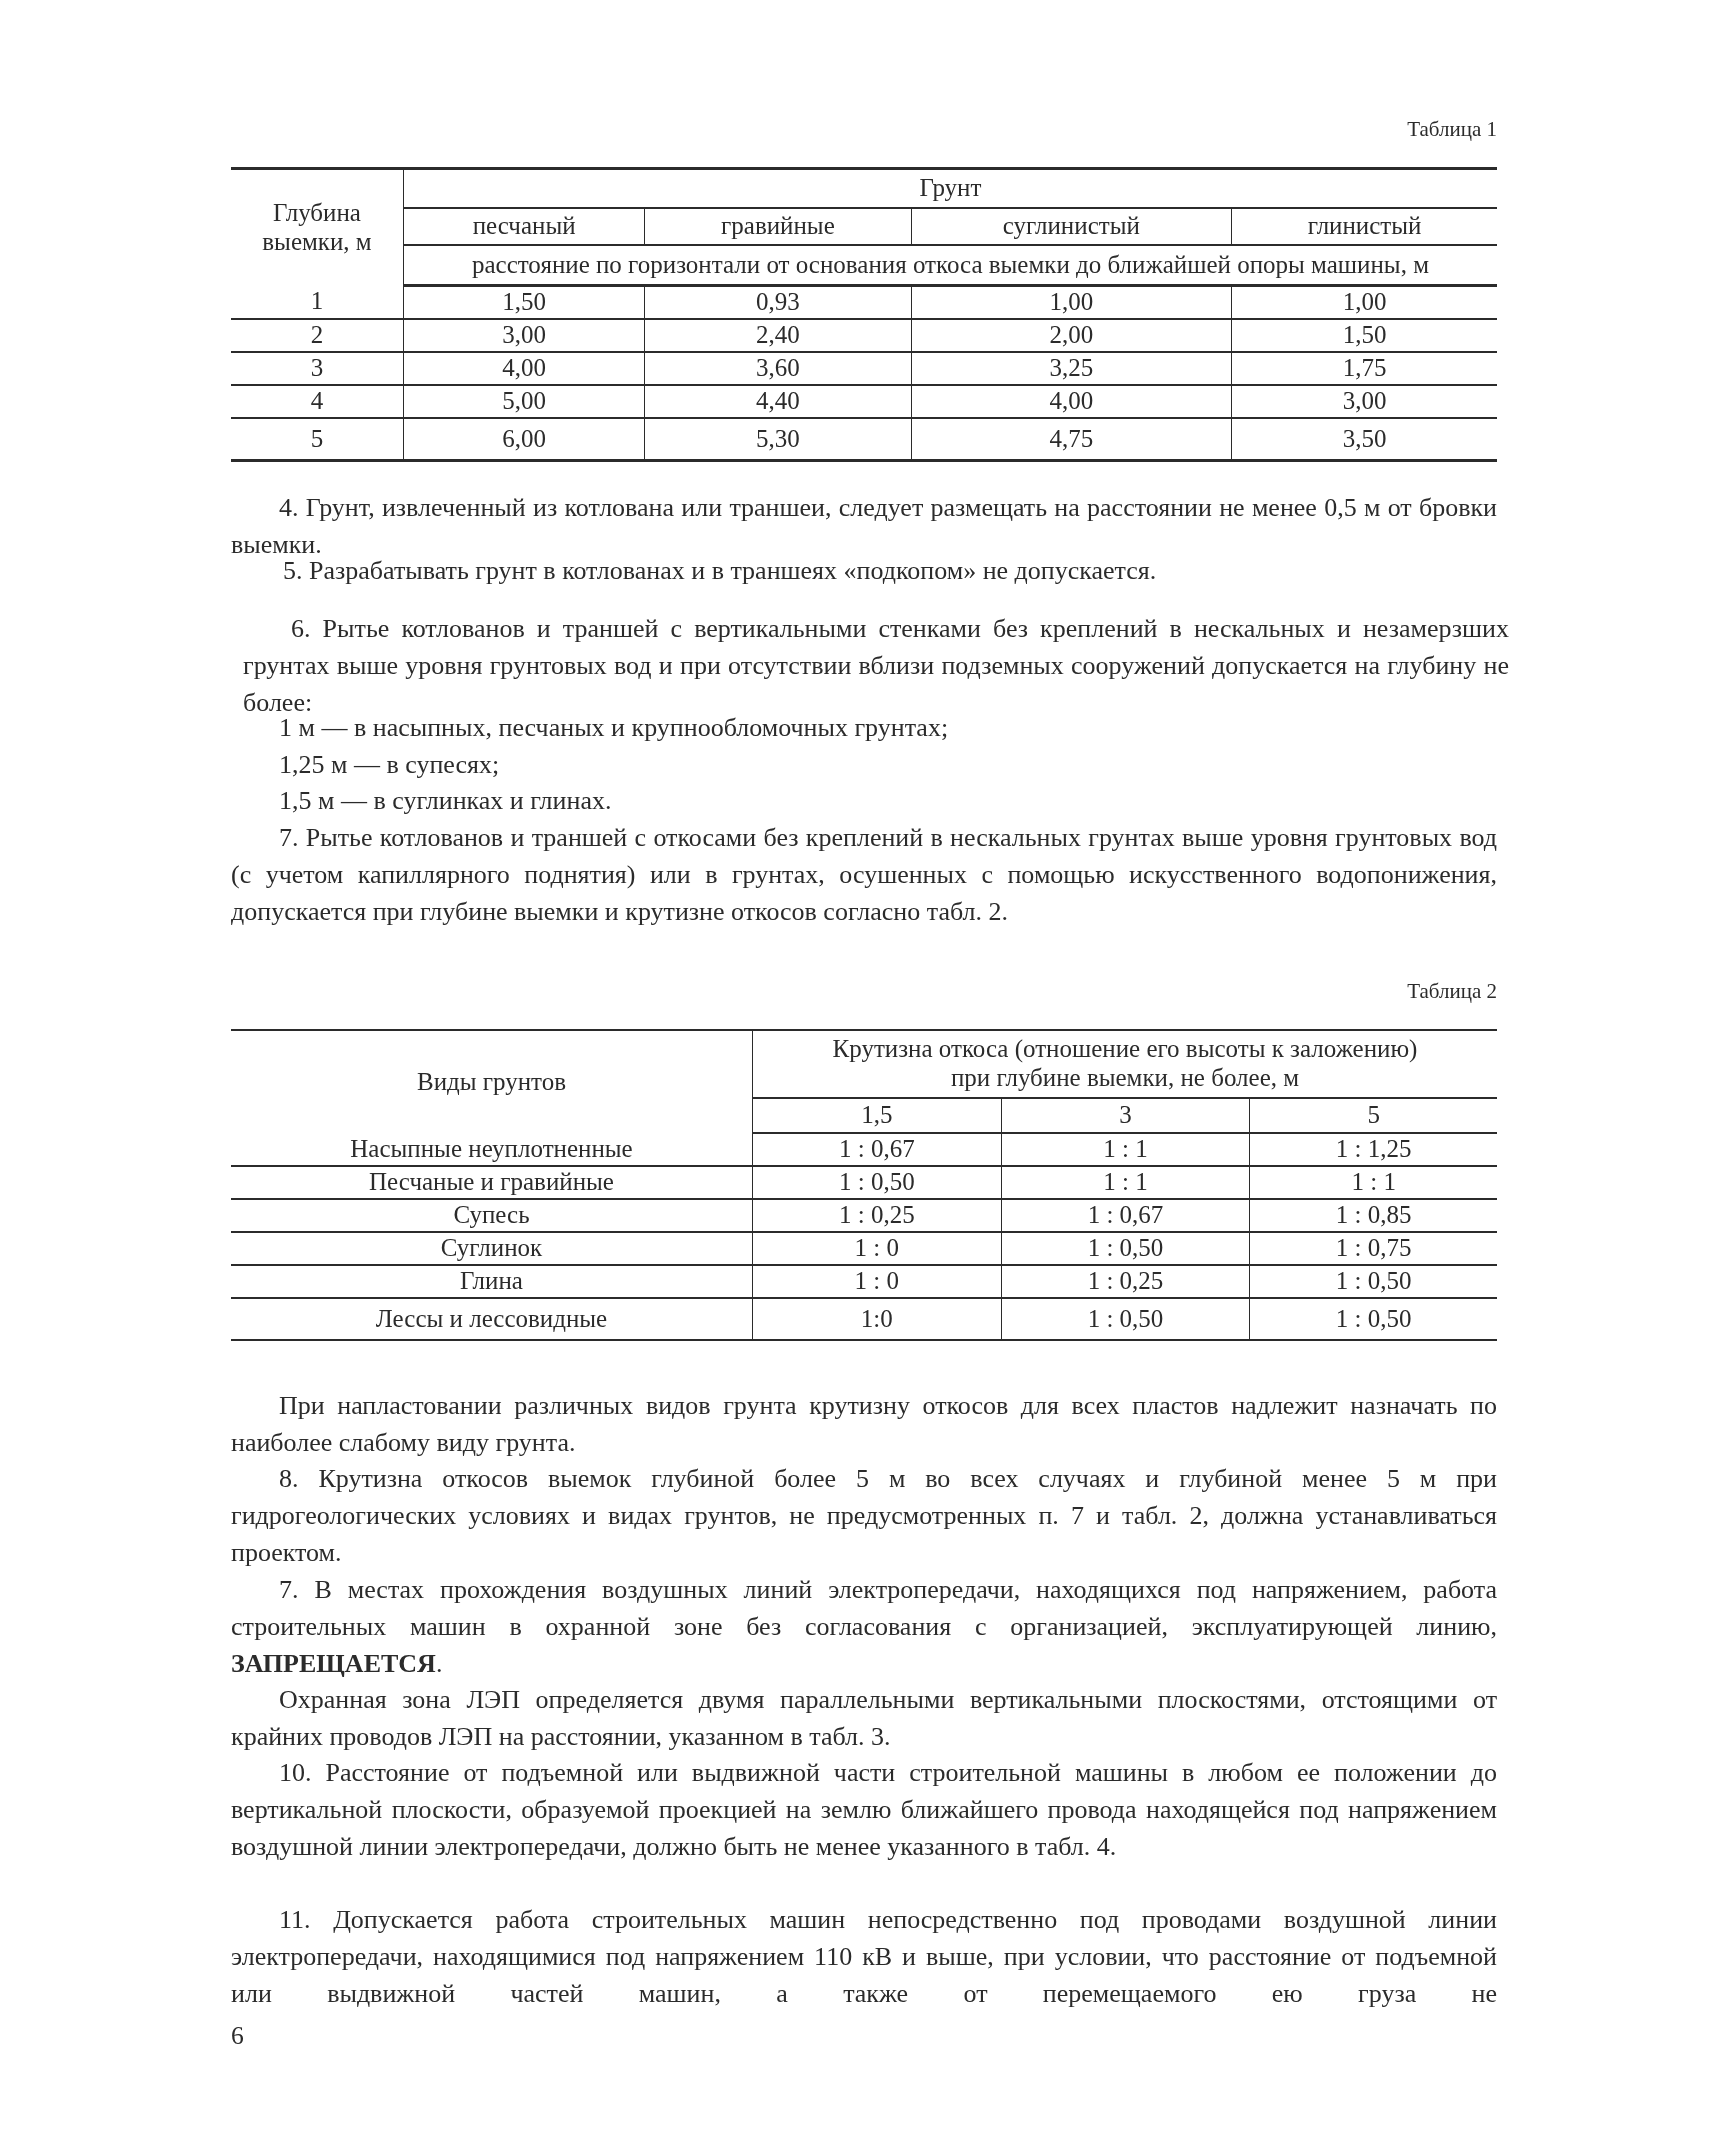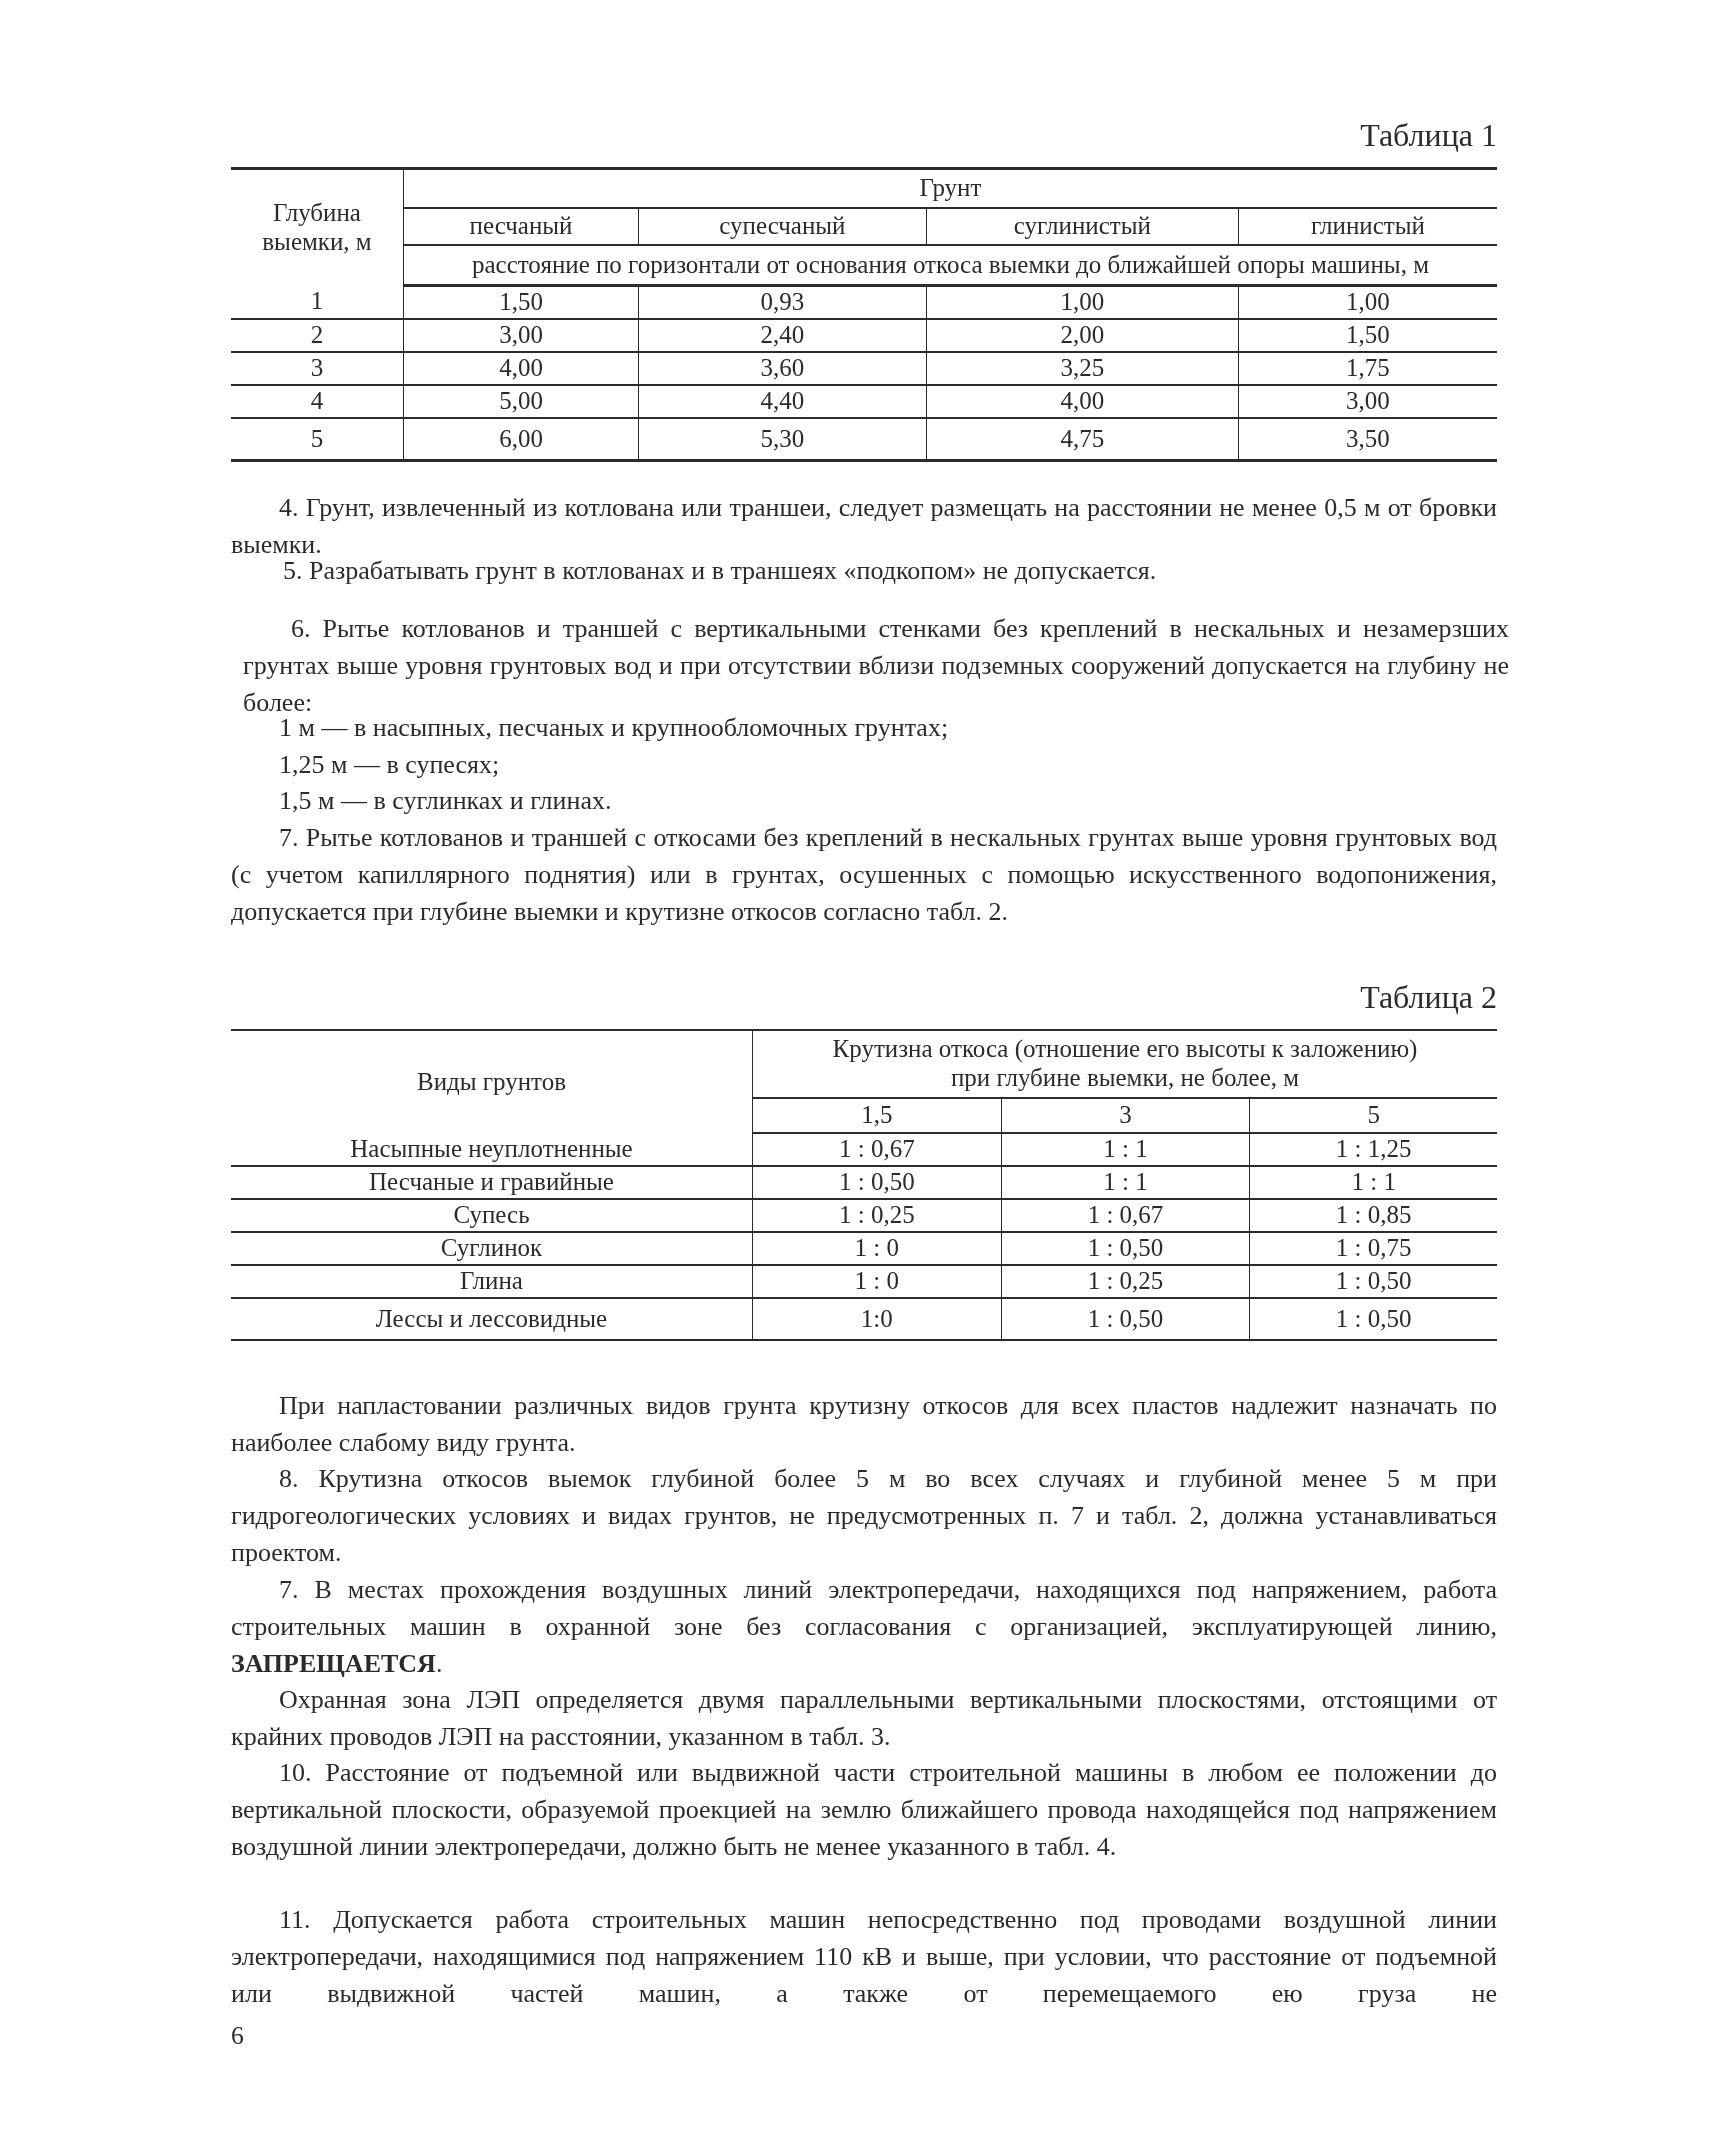--- a/index.html
+++ b/index.html
@@ -1,19 +1,19 @@
 <!DOCTYPE html>
 <html style="font-size:14.6px"><head>
 <meta charset="utf-8">
 <style>
   html, body { margin:0; padding:0; background:#ffffff; }
   body { width:1732px; height:2137px; position:relative; overflow:hidden;
          font-family:"Liberation Serif", "DejaVu Serif", serif; color:#2b2b2b; }
   .page { position:absolute; left:231px; top:0; width:1266px; }
-  .caption { position:absolute; right:0; font-size:32px; text-align:left; white-space:nowrap; }
+  .caption { position:absolute; right:0; font-size:21px; text-align:left; white-space:nowrap; }
   table { border-collapse:collapse; width:1266px; position:absolute; left:0; font-size:25px; }
   td, th { font-weight:normal; text-align:center; padding:0; line-height:1.15; }
   .t1 { top:167px; border-top:3.7px solid #2b2b2b; border-bottom:3.7px solid #2b2b2b; }
   .t1 .hdr-depth { width:172px; border-right:1.4px solid #2b2b2b; }
   .t1 .grunt { height:37px; border-bottom:2.7px solid #2b2b2b; }
   .t1 .sub th { height:35px; border-bottom:2.7px solid #2b2b2b; border-right:1.4px solid #2b2b2b; }
   .t1 .sub th:last-child { border-right:none; }
   .t1 .dist { height:38px; border-bottom:3.7px solid #2b2b2b; }
   .t1 tbody td { height:31px; border-right:1.4px solid #2b2b2b; border-bottom:2.7px solid #2b2b2b; }
   .t1 tbody td:last-child { border-right:none; }
@@ -41,21 +41,21 @@
   <div class="caption" style="top:117px;">Таблица 1</div>
 
   <table class="t1">
     <thead>
       <tr>
         <th class="hdr-depth" rowspan="3">Глубина выемки, м</th>
         <th class="grunt" colspan="4">Грунт</th>
       </tr>
       <tr class="sub">
         <th>песчаный</th>
-        <th>супесчаный</th>
+        <th>гравийные</th>
         <th>суглинистый</th>
         <th>глинистый</th>
       </tr>
       <tr>
         <th class="dist" colspan="4">расстояние по горизонтали от основания откоса выемки до ближайшей опоры машины, м</th>
       </tr>
     </thead>
     <tbody>
       <tr>
         <td>1</td>

